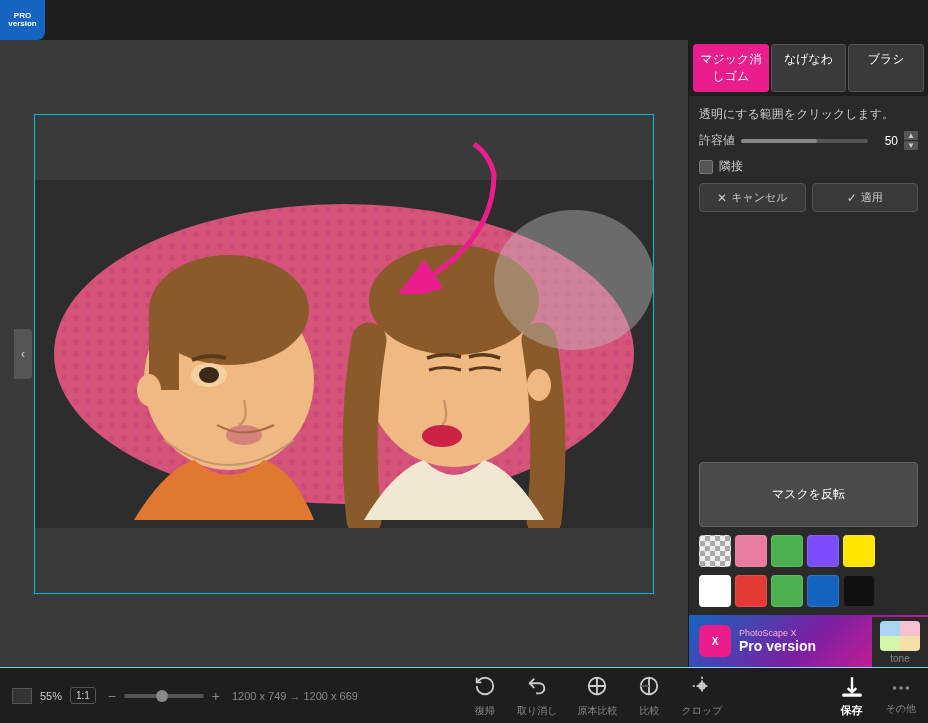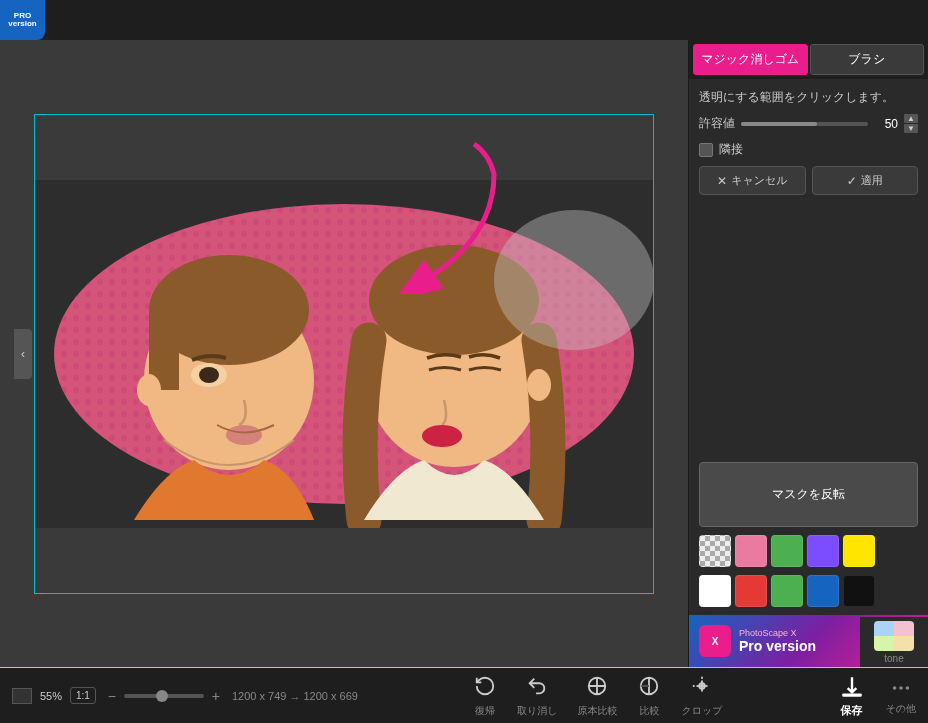--- a/index.html
+++ b/index.html
@@ -687,20 +687,21 @@
         <span>‹</span>
       </div>
 
     </div>
   </div>
 
   <div class="right-panel">
 
     <div class="tool-tabs">
       <div class="tool-tab active">マジック消しゴム</div>
+      <div class="tool-tab">なげなわ</div>
       <div class="tool-tab">ブラシ</div>
     </div>
 
     <div class="panel-content">
 
       <p class="panel-desc">透明にする範囲をクリックします。</p>
 
       <div class="tolerance-row">
         <span class="tolerance-label">許容値</span>
         <div class="tolerance-slider">
@@ -855,21 +856,21 @@
           <circle cx="12" cy="12" r="2"></circle>
           <circle cx="19" cy="12" r="2"></circle>
         </svg>
       </div>
       <span class="more-label">その他</span>
     </div>
   </div>
 
 </div>
 
-<div class="tone-badge" style="position:fixed;bottom:56px;right:0;width:68px;height:50px;background:#2a2a2a;display:flex;flex-direction:column;align-items:center;justify-content:center;gap:2px;z-index:100;">
+<div class="tone-badge" style="position:fixed;bottom:56px;right:0;width:56px;height:50px;background:#2a2a2a;display:flex;flex-direction:column;align-items:center;justify-content:center;gap:2px;z-index:100;">
   <div class="tone-swatch-area">
     <div style="background:#aad4f5;"></div>
     <div style="background:#f5c0d0;"></div>
     <div style="background:#d4f5aa;"></div>
     <div style="background:#f5e0aa;"></div>
   </div>
   <span class="tone-label">tone</span>
 </div>
 
 </body></html>

